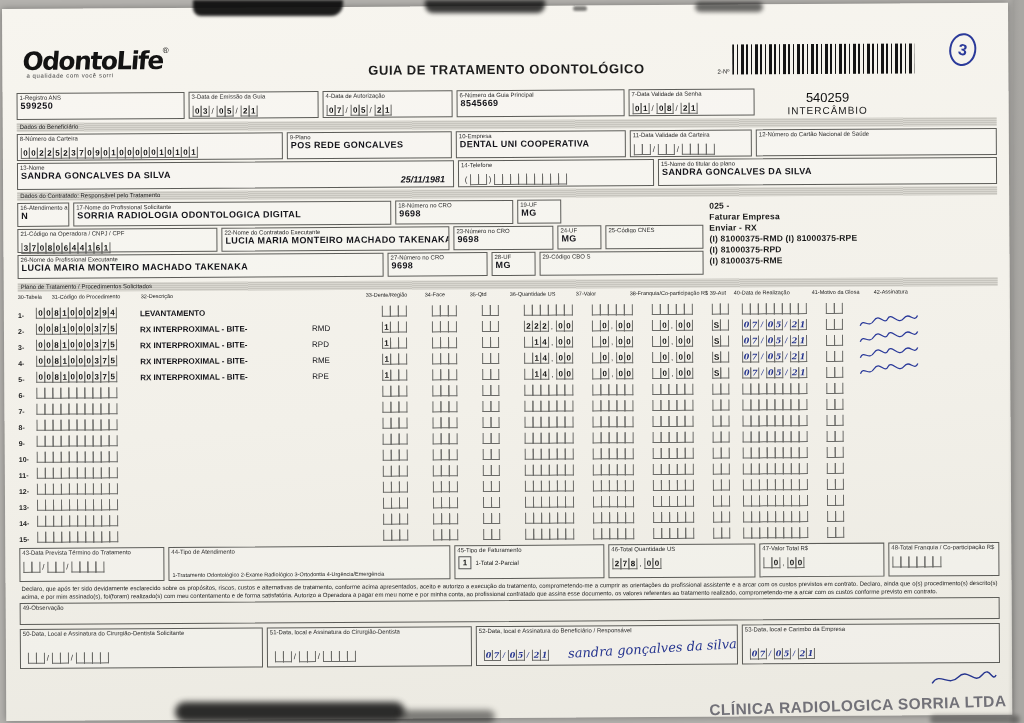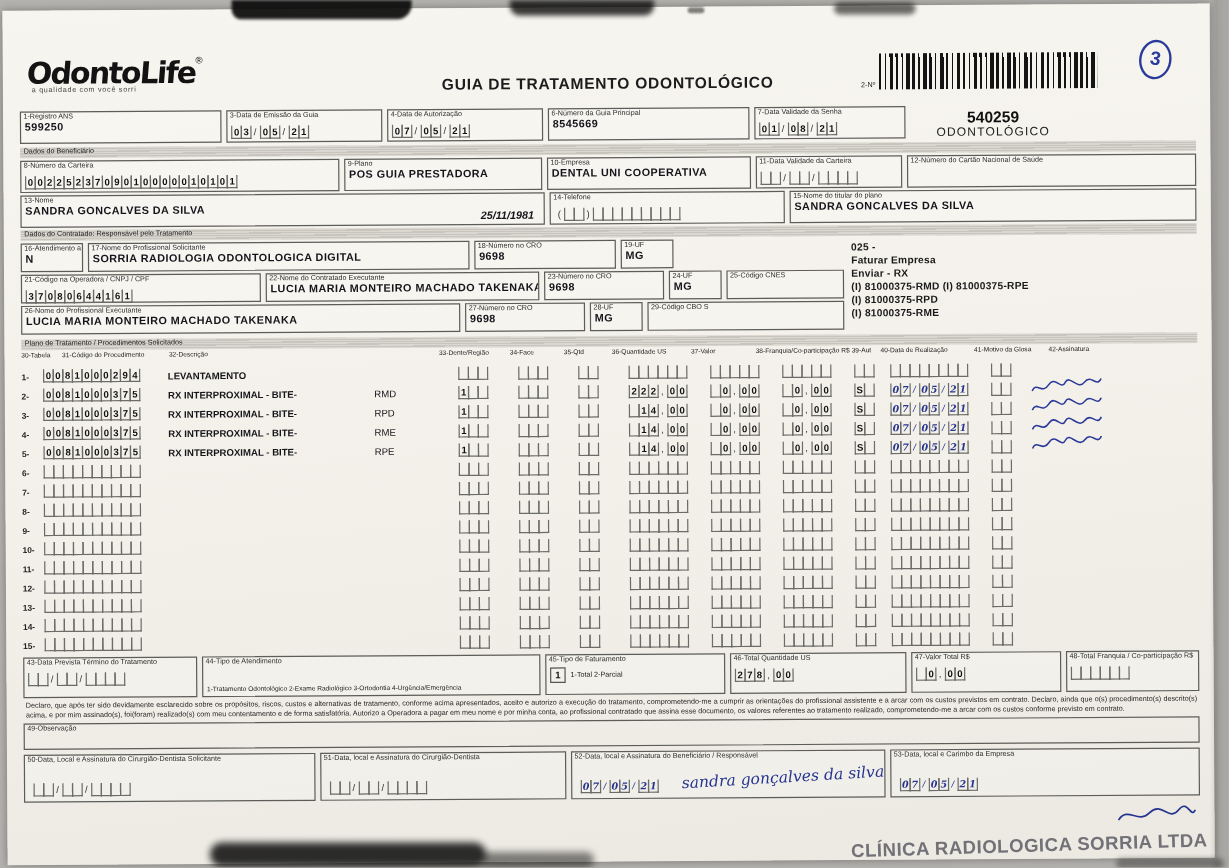--- a/index.html
+++ b/index.html
@@ -56,21 +56,21 @@
   
   .bar{height:9px;margin:2px 0;background:repeating-linear-gradient(0deg,#d9d7d0 0 1px,#c7c5be 1px 2px);
     font-size:6px;color:#222;padding:1px 3px 0;box-sizing:border-box;}
 
   
   .split{display:flex;gap:6px;}
   .split-left{width:686px;}
   .side-note{flex:1;font-size:8.5px;line-height:11px;color:#1a1a1a;font-weight:600;padding-top:2px;letter-spacing:.2px;}
 
   .numblock{width:138px;text-align:center;padding-top:2px;}
-  .num-big{font-size:13px;font-weight:700;color:#111;}
+  .num-big{font-size:13px;font-weight:400;color:#111;}
   .num-sub{font-size:10px;letter-spacing:1px;color:#222;}
 
   
   .thead{position:relative;height:9px;margin-top:2px;}
   .th{position:absolute;top:0;font-size:5.5px;color:#222;white-space:nowrap;}
   .trow{display:flex;align-items:flex-end;height:16px;}
   .c-num{width:16px;font-size:7px;font-weight:600;color:#222;margin-right:2px;}
   .c-code{margin-right:24px;}
   .c-desc{width:168px;font-size:8px;font-weight:600;color:#15151a;white-space:nowrap;overflow:hidden;margin-right:4px;}
   .c-sub{width:40px;font-size:8px;font-weight:400;color:#15151a;margin-right:30px;}
@@ -168,21 +168,21 @@
             <span class="sep">/</span>
             <span class="cell">0</span>
             <span class="cell">8</span>
             <span class="sep">/</span>
             <span class="cell">2</span>
             <span class="cell">1</span>
           </div>
       </div>
       <div class="numblock">
         <div class="num-big">540259</div>
-        <div class="num-sub">ODONTOLÓGICO</div>
+        <div class="num-sub">INTERCÂMBIO</div>
       </div>
     </div>
 
     <div class="bar">Dados do Beneficiário</div>
 
     <div class="frow">
       <div class="fld" style="width:266px">
         <div class="flabel">8-Número da Carteira</div>
         <div class="fboxes bx">
             <span class="cell">0</span>
@@ -204,21 +204,21 @@
             <span class="cell">0</span>
             <span class="cell">1</span>
             <span class="cell">0</span>
             <span class="cell">1</span>
             <span class="cell">0</span>
             <span class="cell">1</span>
           </div>
       </div>
       <div class="fld" style="width:165px">
         <div class="flabel">9-Plano</div>
-        <div class="fval">POS GUIA PRESTADORA</div>
+        <div class="fval">POS REDE GONCALVES</div>
       </div>
       <div class="fld" style="width:170px">
         <div class="flabel">10-Empresa</div>
         <div class="fval">DENTAL UNI  COOPERATIVA</div>
       </div>
       <div class="fld" style="width:122px">
         <div class="flabel">11-Data Validade da Carteira</div>
         <div class="fboxes bx">
             <span class="cell">&nbsp;</span>
             <span class="cell">&nbsp;</span>

